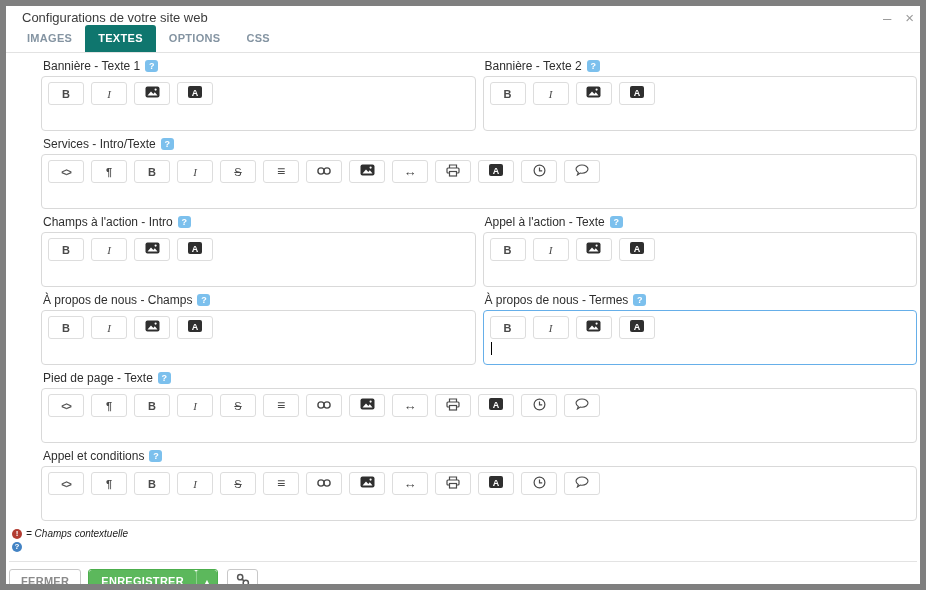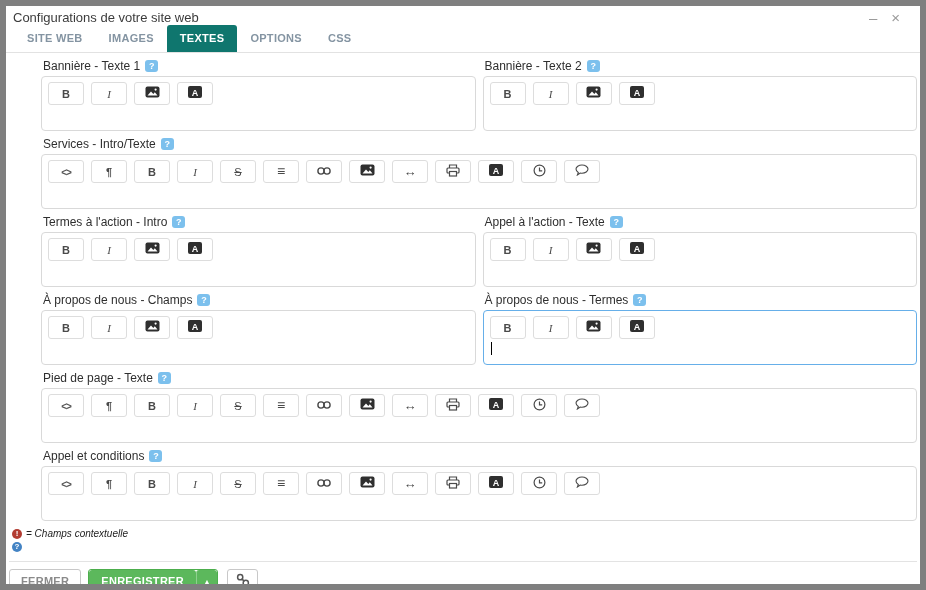--- a/index.html
+++ b/index.html
@@ -1,21 +1,21 @@
 <!DOCTYPE html>
 <html><head>
 <meta charset="utf-8">
 <style>
   * { box-sizing: border-box; margin: 0; padding: 0; }
   body { font-family: "Liberation Sans", sans-serif; background:#6f6f6f; }
   .frame { position:relative; width:926px; height:590px; background:#7f7f7f; }
   .window { position:absolute; left:6px; top:6px; right:6px; bottom:6px; background:#fff; display:flex; flex-direction:column; overflow:hidden; }
 
   
-  .titlebar { height:26px; display:flex; align-items:center; padding:4px 20px 0 7px; }
+  .titlebar { height:26px; display:flex; align-items:center; padding:4px 6px 0 7px;margin-left:9px; }
   .titlebar .title { font-size:13px; color:#3c3c3c; }
   .win-controls { margin-left:auto; display:flex; align-items:center; gap:14px; }
   .win-controls span { color:#9b9b9b; font-size:15px; line-height:15px; cursor:pointer; }
 
   
   .tabbar { height:28px; border-bottom:1px solid #e2e2e2; padding-left:8px; display:flex; align-items:flex-end; }
   .tab { display:inline-block; font-size:11px; font-weight:bold; letter-spacing:.3px; color:#8494a2; padding:0 13px; line-height:27px; height:27px; border-radius:3px 3px 0 0; cursor:pointer; }
   .tab.active { background:#0f766e; color:#fff; }
 
   
@@ -63,21 +63,20 @@
 
     <div class="titlebar">
       <span class="title">Configurations de votre site web</span>
       <span class="win-controls">
         <span>–</span>
         <span>×</span>
       </span>
     </div>
 
     <div class="tabbar" id="tabbar">
-        <span class="tab">SITE WEB</span>
         <span class="tab">IMAGES</span>
         <span class="tab active">TEXTES</span>
         <span class="tab">OPTIONS</span>
         <span class="tab">CSS</span>
       </div>
 
     <div class="main">
       <div class="sections" id="sections">
           <div class="section half">
             <div class="sec-label">
@@ -209,21 +208,21 @@
                   <span><svg width="14" height="12" viewBox="0 0 14 12">
                       <path d="M7 1 C3.7 1 1 2.8 1 5.1 c0 1.3 .9 2.5 2.3 3.3 L2.4 11 5.2 9.1 c.6 .1 1.2 .2 1.8 .2 3.3 0 6-1.9 6-4.2 S10.3 1 7 1 Z" fill="none" stroke="#4a4a4a" stroke-width="1.1"></path>
                     </svg></span>
                 </button>
               </div>
               <div class="ed-content"></div>
             </div>
           </div>
           <div class="section half">
             <div class="sec-label">
-              <span>Termes à l'action - Intro</span>
+              <span>Champs à l'action - Intro</span>
               <span class="help-bubble">?</span>
             </div>
             <div class="editor">
               <div class="toolbar">
                 <button class="tb-btn">
                   <span><span class="tkn b">B</span></span>
                 </button>
                 <button class="tb-btn">
                   <span><span class="tkn i">I</span></span>
                 </button>

